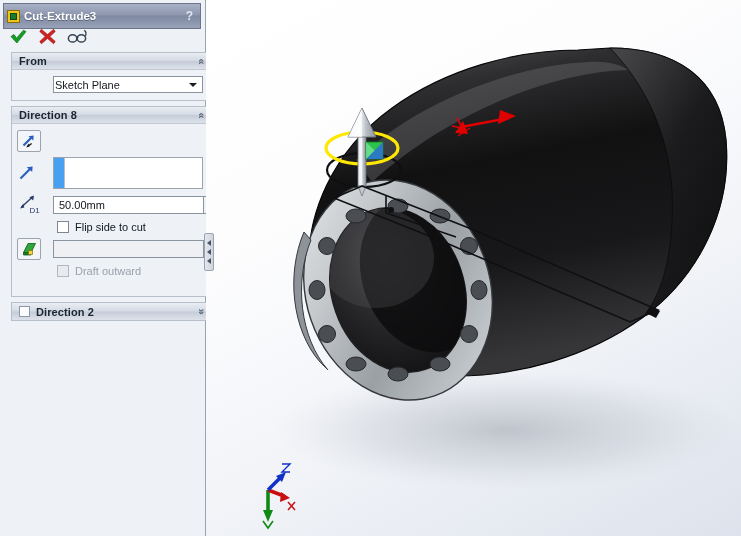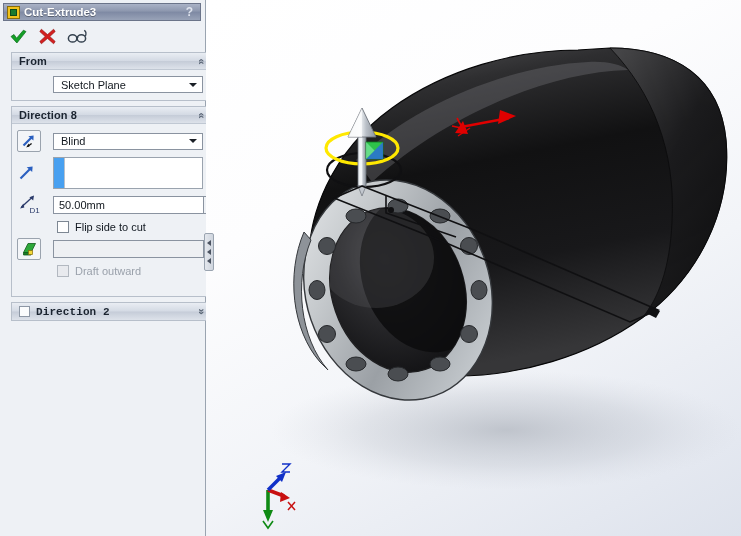--- a/index.html
+++ b/index.html
@@ -13,21 +13,21 @@
   #app{position:relative;width:741px;height:536px;overflow:hidden;}
 
   
   #panel{
     position:absolute;left:0;top:0;width:206px;height:536px;
     background:#eef1f5;
     border-right:1px solid #9aa4b0;
     box-sizing:border-box;
   }
   .pm-titlebar{
-    position:absolute;left:3px;top:3px;width:198px;height:18px;
+    position:absolute;left:3px;top:3px;width:198px;height:26px;
     background:linear-gradient(to bottom,#a9b2c6 0%,#8d97ae 45%,#7e89a3 50%,#98a2b7 100%);
     border:1px solid #6b7489;
     box-sizing:border-box;
     display:flex;align-items:center;
   }
   .pm-title-icon{
     width:13px;height:13px;margin-left:3px;margin-right:4px;
     background:#f0c21c;border:1px solid #8a6d0a;box-sizing:border-box;
     position:relative;flex:none;
   }
@@ -62,40 +62,40 @@
   }
   .sec-head{
     height:17px;
     background:linear-gradient(to bottom,#e9edf3 0%,#d4dae4 48%,#c5ccd8 52%,#dde2ea 100%);
     border-bottom:1px solid #c0c8d3;
     display:flex;align-items:center;
     padding:0 4px 0 7px;
     box-sizing:border-box;
     cursor:pointer;
   }
-  .sec-head.flat{border-bottom:none;font-family:Liberation Mono, monospace;}
+  .sec-head.flat{border-bottom:none;}
   .sec-title{font-weight:bold;font-size:11px;color:#1b2430;flex:1;letter-spacing:.1px;}
   .chev{color:#5b6676;font-size:11px;line-height:1;font-weight:bold;}
   .sec-cb{
     width:11px;height:11px;background:#fbfcfd;border:1px solid #8d97a5;
     box-sizing:border-box;margin-right:6px;flex:none;cursor:pointer;
   }
   .sec-body{padding:6px 5px 7px 5px;}
 
   .row{display:flex;align-items:center;margin-bottom:5px;}
   .row:last-child{margin-bottom:0;}
   .gut{width:36px;flex:none;display:flex;align-items:center;justify-content:flex-start;}
 
   
   .combo{
     flex:1;height:17px;background:#ffffff;
     border:1px solid #8a93a0;box-sizing:border-box;
     display:flex;align-items:center;position:relative;cursor:pointer;
   }
-  .combo span{padding-left:7px;font-size:11px;color:#12181f;}
+  .combo span{padding-left:1px;font-size:11px;color:#12181f;}
   .combo .arrow{
     position:absolute;right:2px;top:2px;width:14px;height:11px;
     display:flex;align-items:center;justify-content:center;
   }
   .tri-down{
     width:0;height:0;border-left:4px solid transparent;border-right:4px solid transparent;
     border-top:4px solid #1a1f26;
   }
 
   
@@ -226,26 +226,20 @@
           <div class="row">
             <div class="gut">
               <div class="iconbtn">
                 <svg width="18" height="16" viewBox="0 0 18 16">
                   <path d="M3.5 12.5 L12 4" stroke="#2a5fc0" stroke-width="2.1" fill="none"></path>
                   <path d="M13.6 2.4 L13.4 7.4 L8.4 3.2 Z" fill="#2a5fc0"></path>
                   <path d="M11.6 10.4 L7.6 13.4" stroke="#111111" stroke-width="1.3" fill="none"></path>
                   <path d="M6.2 14.4 L9.6 13.2 L8.6 10.6 Z" fill="#111111"></path>
                 </svg>
               </div>
-            </div>
-            <div class="combo">
-              <span>Blind</span>
-              <div class="arrow">
-                  <div class="tri-down"></div>
-                </div>
             </div>
           </div>
 
           <div class="row">
             <div class="gut">
               <svg width="20" height="18" viewBox="0 0 20 18">
                 <path d="M3.5 14.5 L13.5 4.5" stroke="#2a5fc0" stroke-width="2.2" fill="none"></path>
                 <path d="M15.6 2.4 L15.2 8 L9.7 3.2 Z" fill="#2a5fc0"></path>
               </svg>
             </div>

